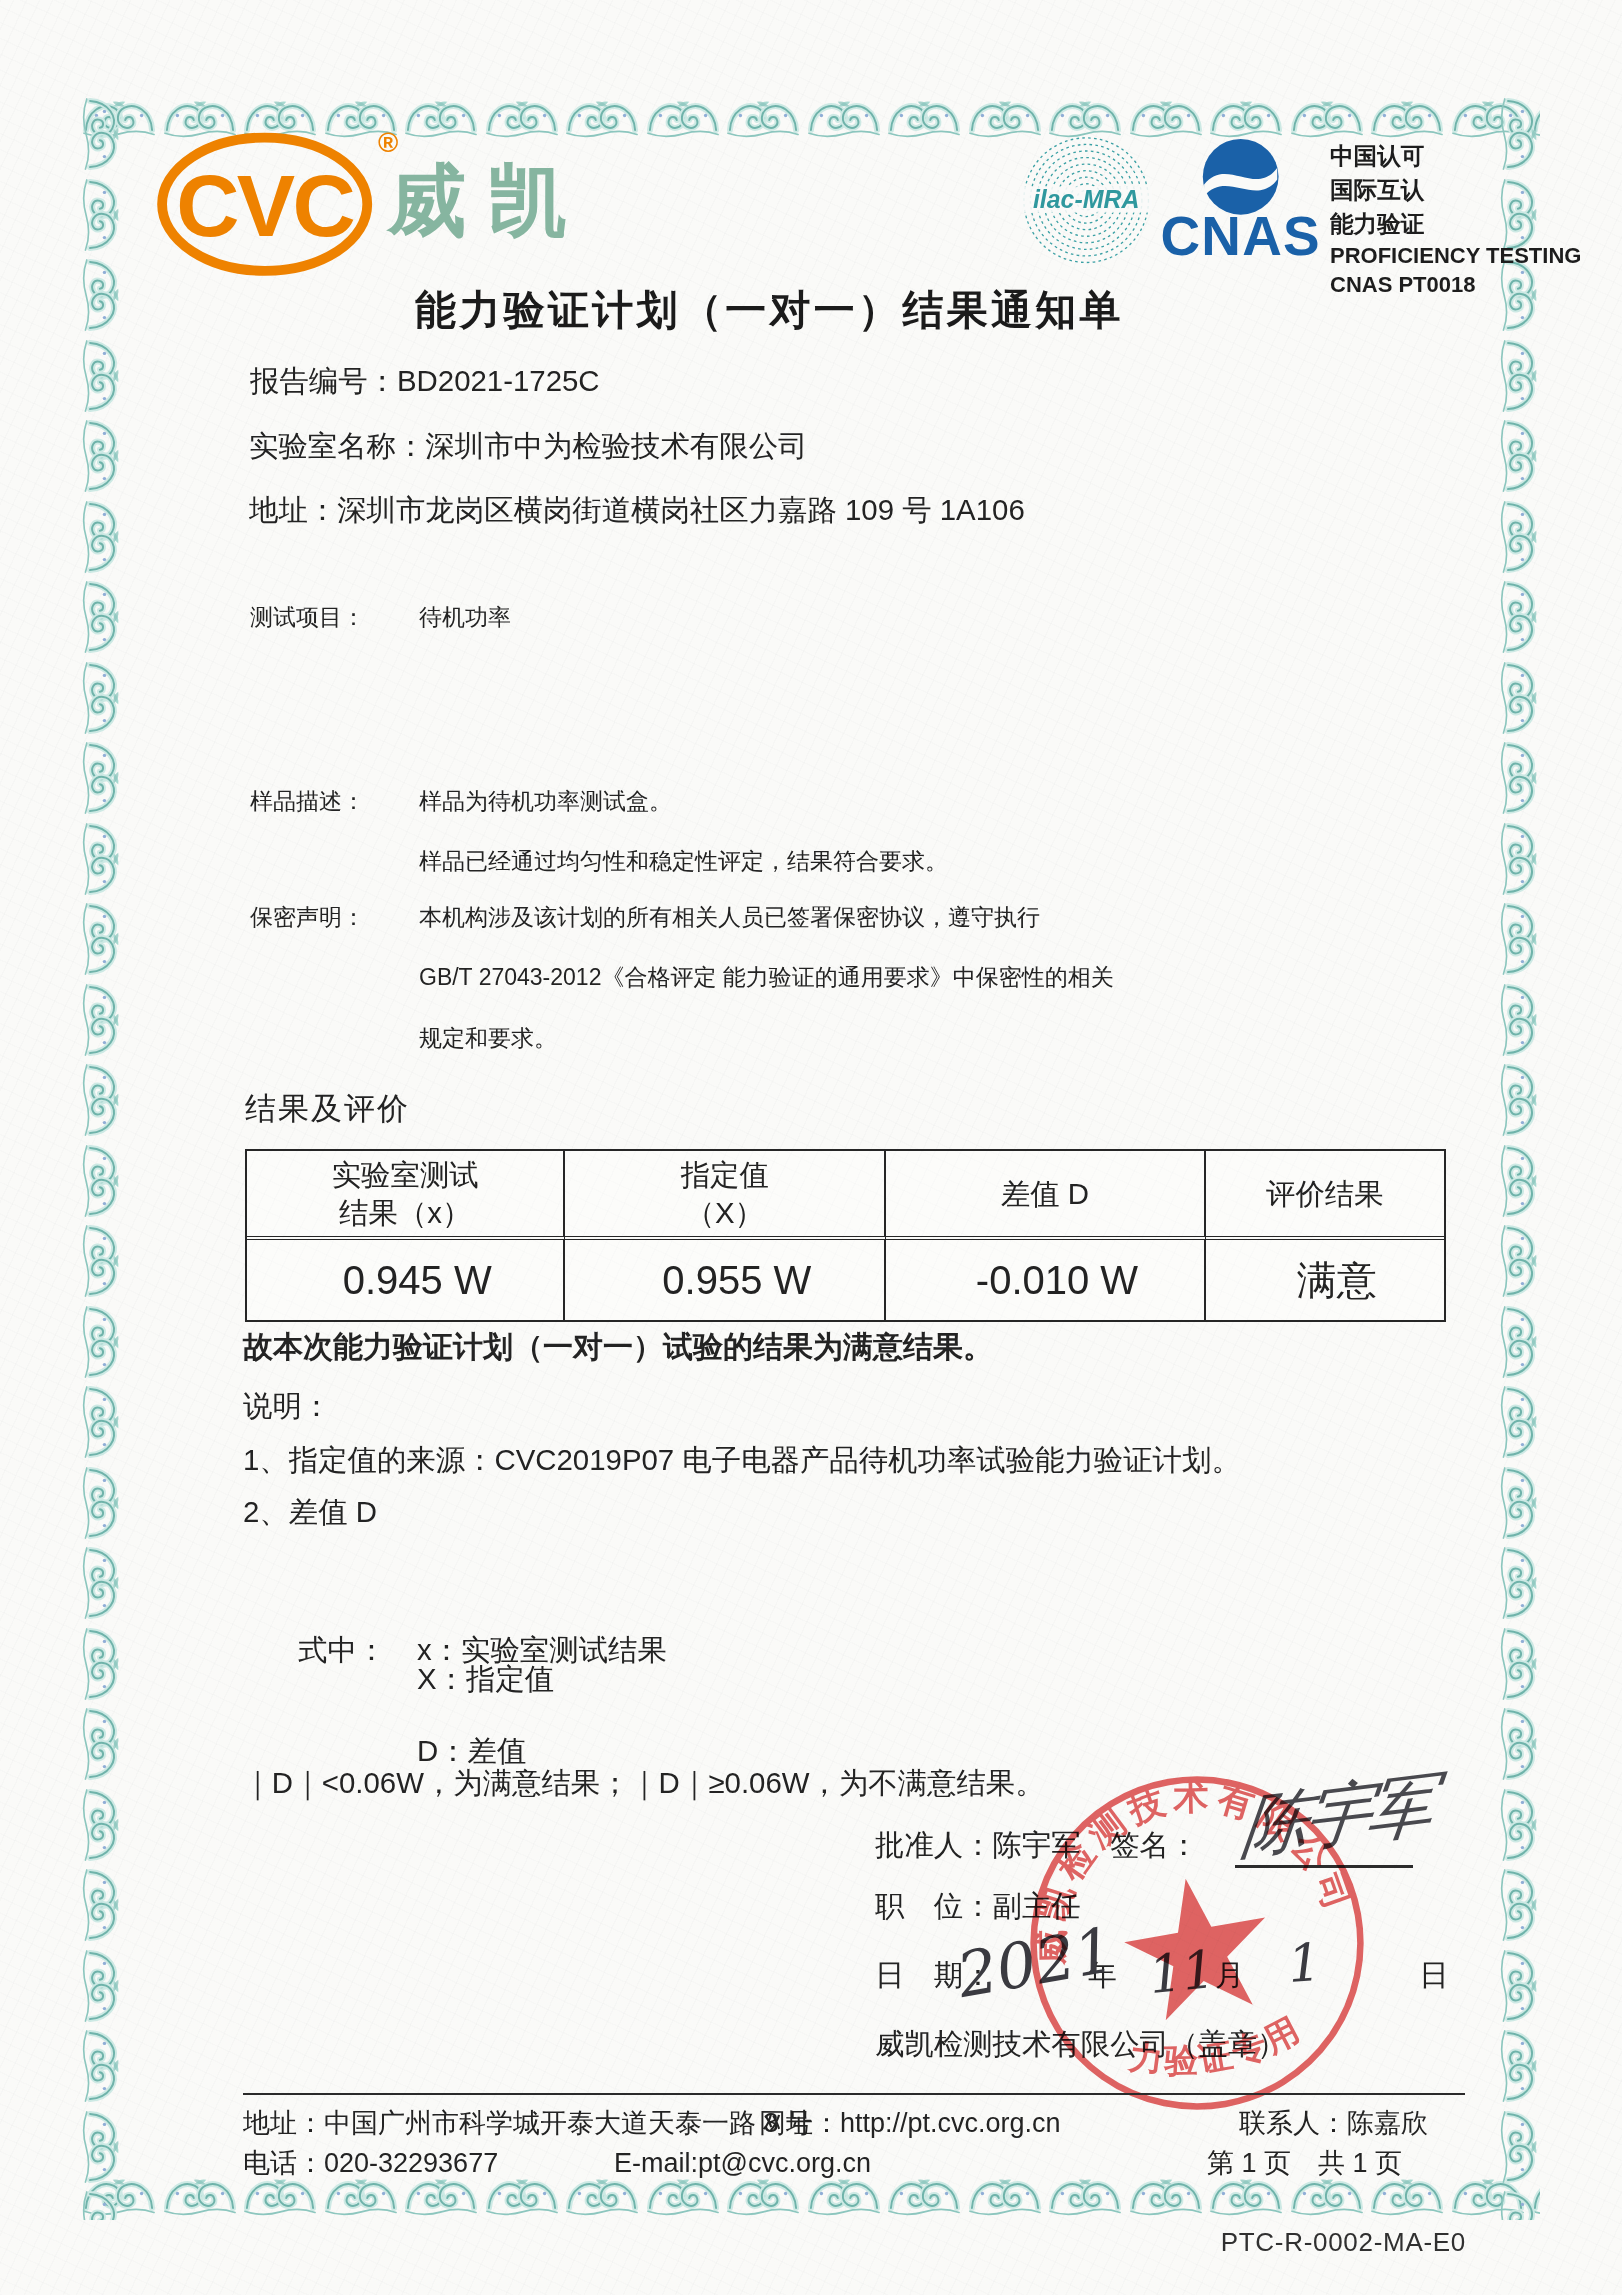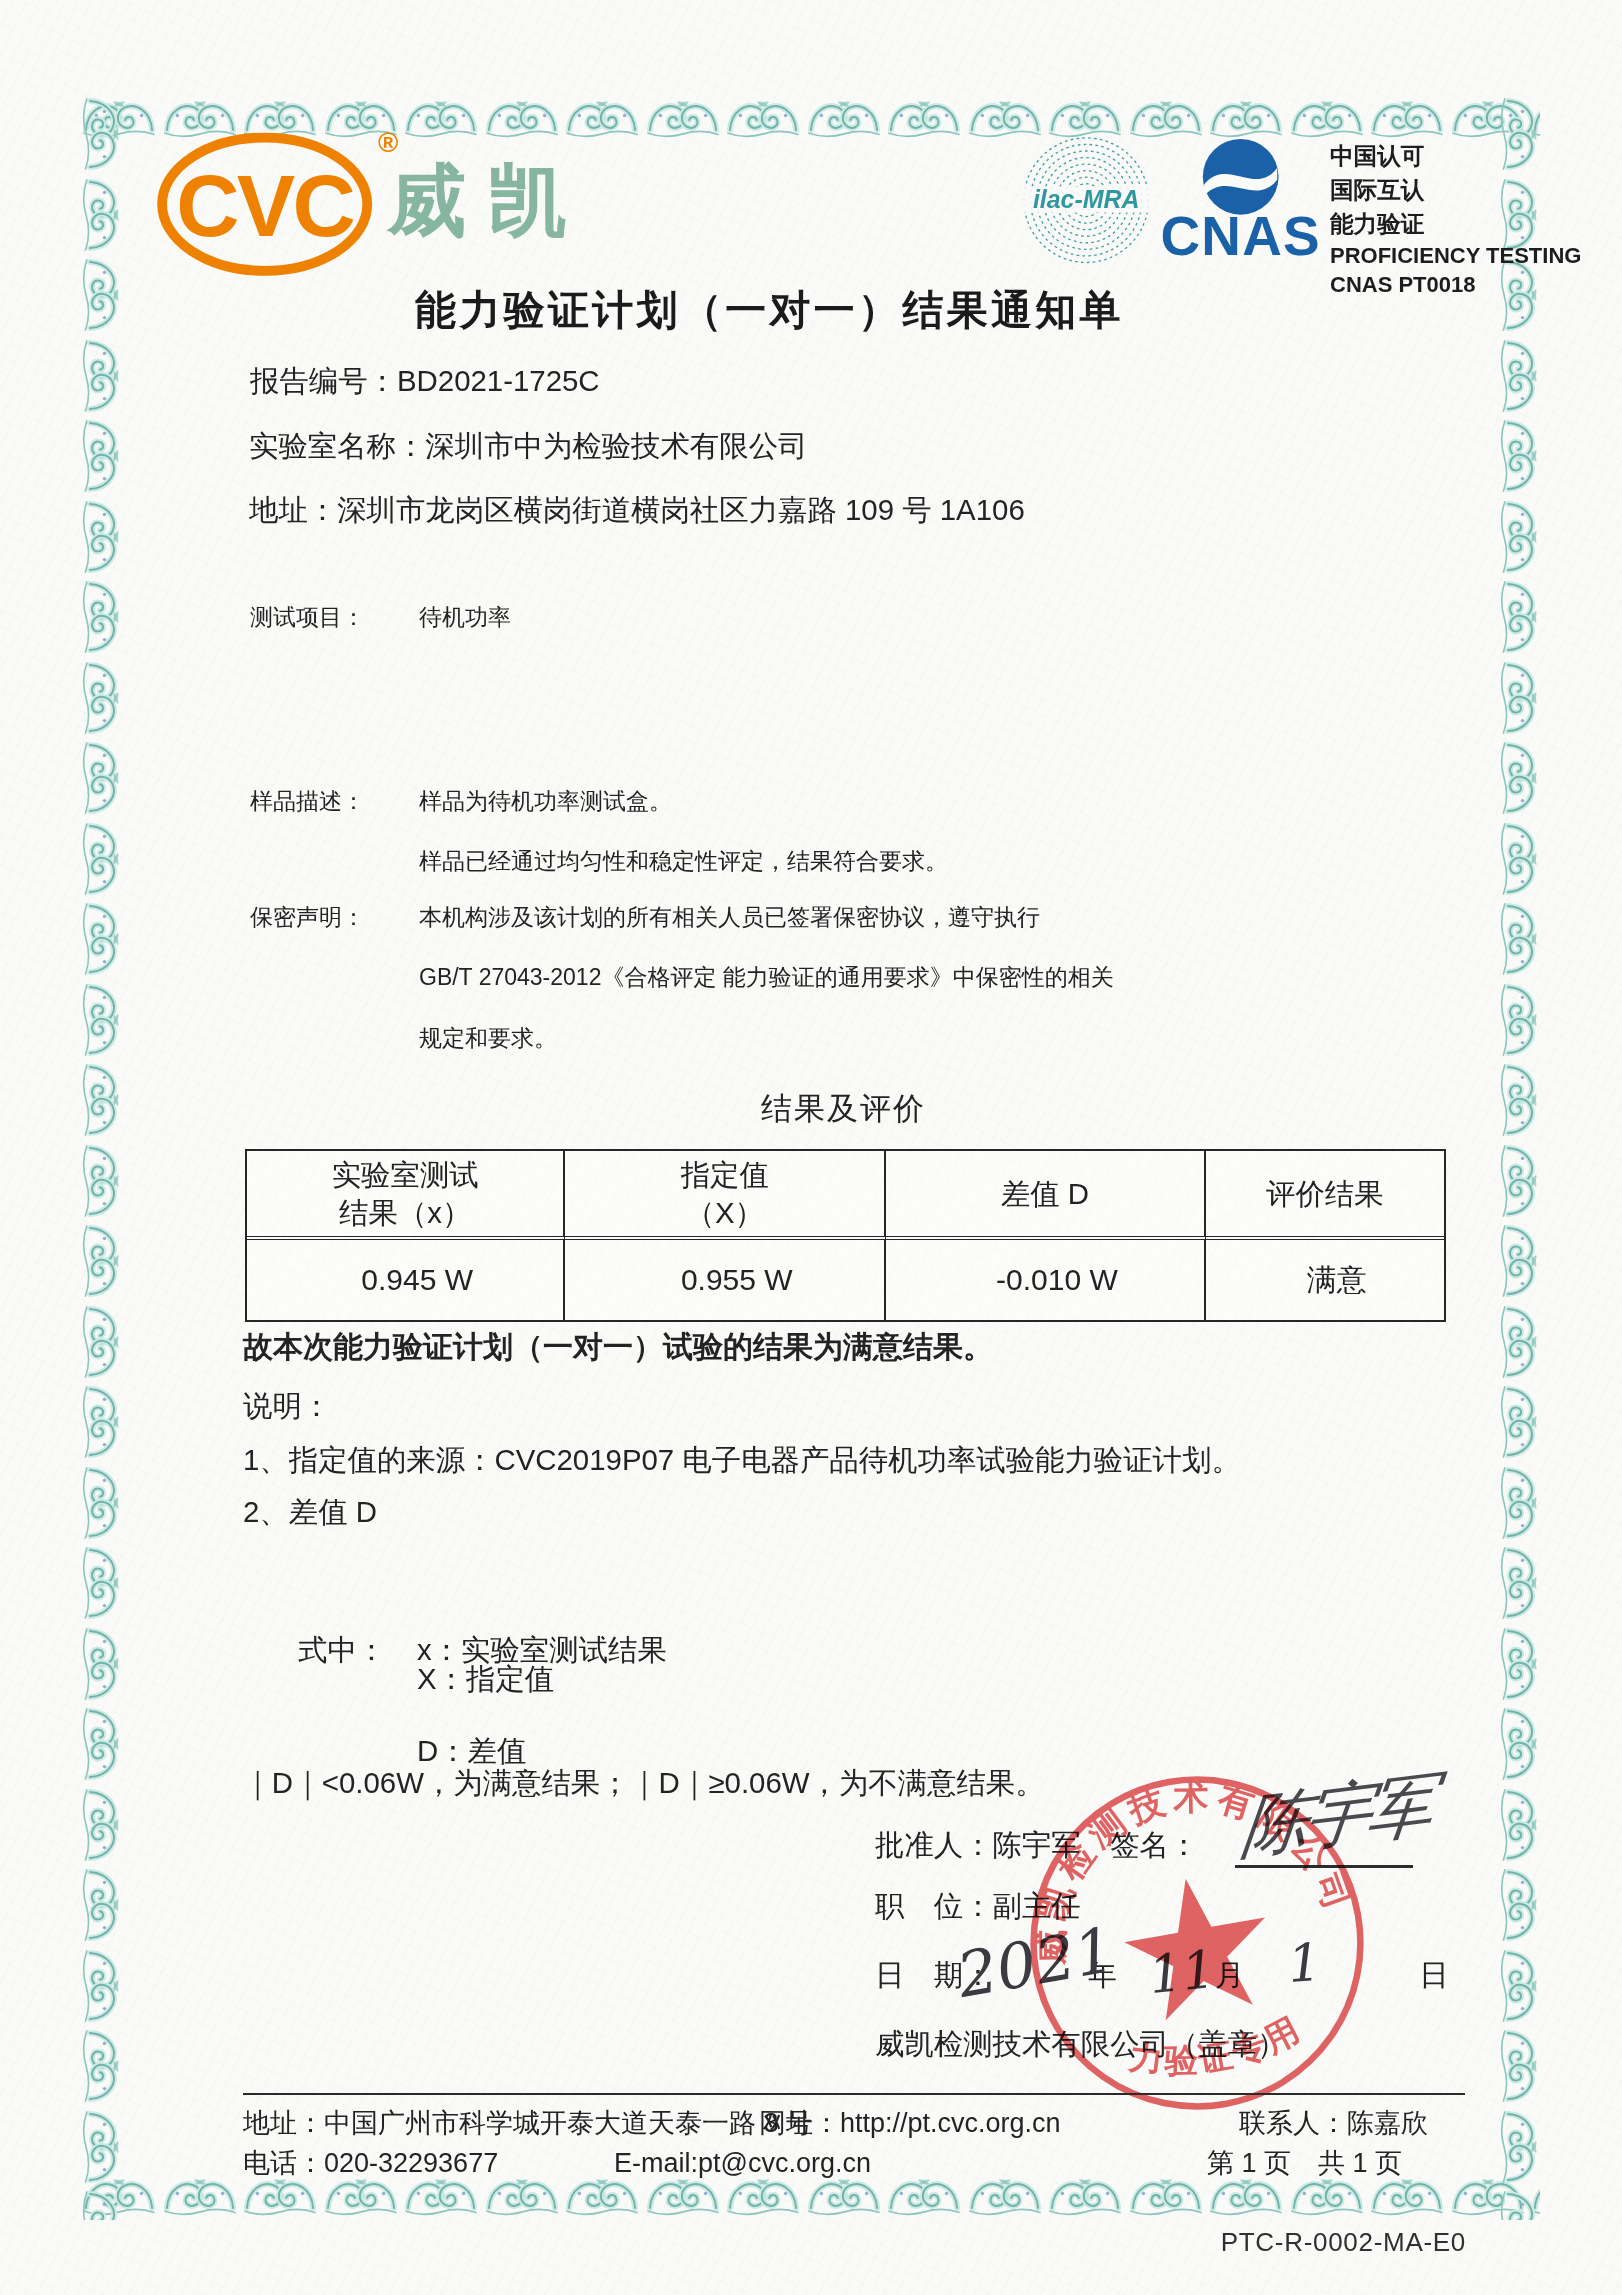--- a/index.html
+++ b/index.html
@@ -31,24 +31,24 @@
   
   #title{left:0;top:287px;width:1539px;text-align:center;font-size:41px;font-weight:700;letter-spacing:3.3px;color:#1b1b1b;line-height:46px;}
   #info1{left:250px;top:366px;} #info2{left:249px;top:431px;} #info3{left:249px;top:495px;}
   
   .trow{position:absolute;left:250px;font-size:23px;color:#232323;}
   .tlabel{position:absolute;left:0;top:0;line-height:29.4px;white-space:nowrap;}
   .tlines{margin-left:169px;}
   .tline{line-height:29.4px;margin-bottom:31px;white-space:nowrap;}
   #trow1{top:603px;} #trow2{top:665px;} #trow3{top:787px;} #trow4{top:903px;}
   
-  #sec-title{left:245px;top:1088px;width:1197px;text-align:center;font-size:31px;letter-spacing:2px;}
+  #sec-title{left:245px;top:1088px;width:1197px;font-size:31px;letter-spacing:2px;}
   #rtable{left:245px;top:1149px;width:1197px;display:grid;grid-template-columns:26.6% 26.8% 26.7% 19.9%;border:2.6px solid #262626;background:rgba(255,255,255,.35);}
   .hc{height:85px;border-right:2px solid #262626;border-bottom:4.6px double #262626;display:flex;align-items:center;justify-content:center;text-align:center;font-size:29.4px;line-height:38px;white-space:pre-line;}
-  .dc{height:80px;border-right:2px solid #262626;display:flex;align-items:center;justify-content:center;font-size:30px;padding-left:24px;}
+  .dc{height:80px;border-right:2px solid #262626;display:flex;align-items:center;justify-content:center;font-size:40px;padding-left:24px;}
   .noR{border-right:none;}
   
   #conclusion{left:243px;top:1332px;font-weight:700;font-size:30px;}
   #shuoming{left:243px;top:1391px;}
   #note1{left:243px;top:1445px;}
   #note2{left:243px;top:1497px;}
   #formula{left:245px;top:1521px;width:1197px;text-align:center;font-size:31px;white-space:nowrap;}
   #wheredef{left:298px;top:1608px;margin-top:27px;}
   .wlabel{display:inline-block;width:119px;}
   #def2{left:417px;top:1664px;} #def3{left:417px;top:1720px;margin-top:16px;}

